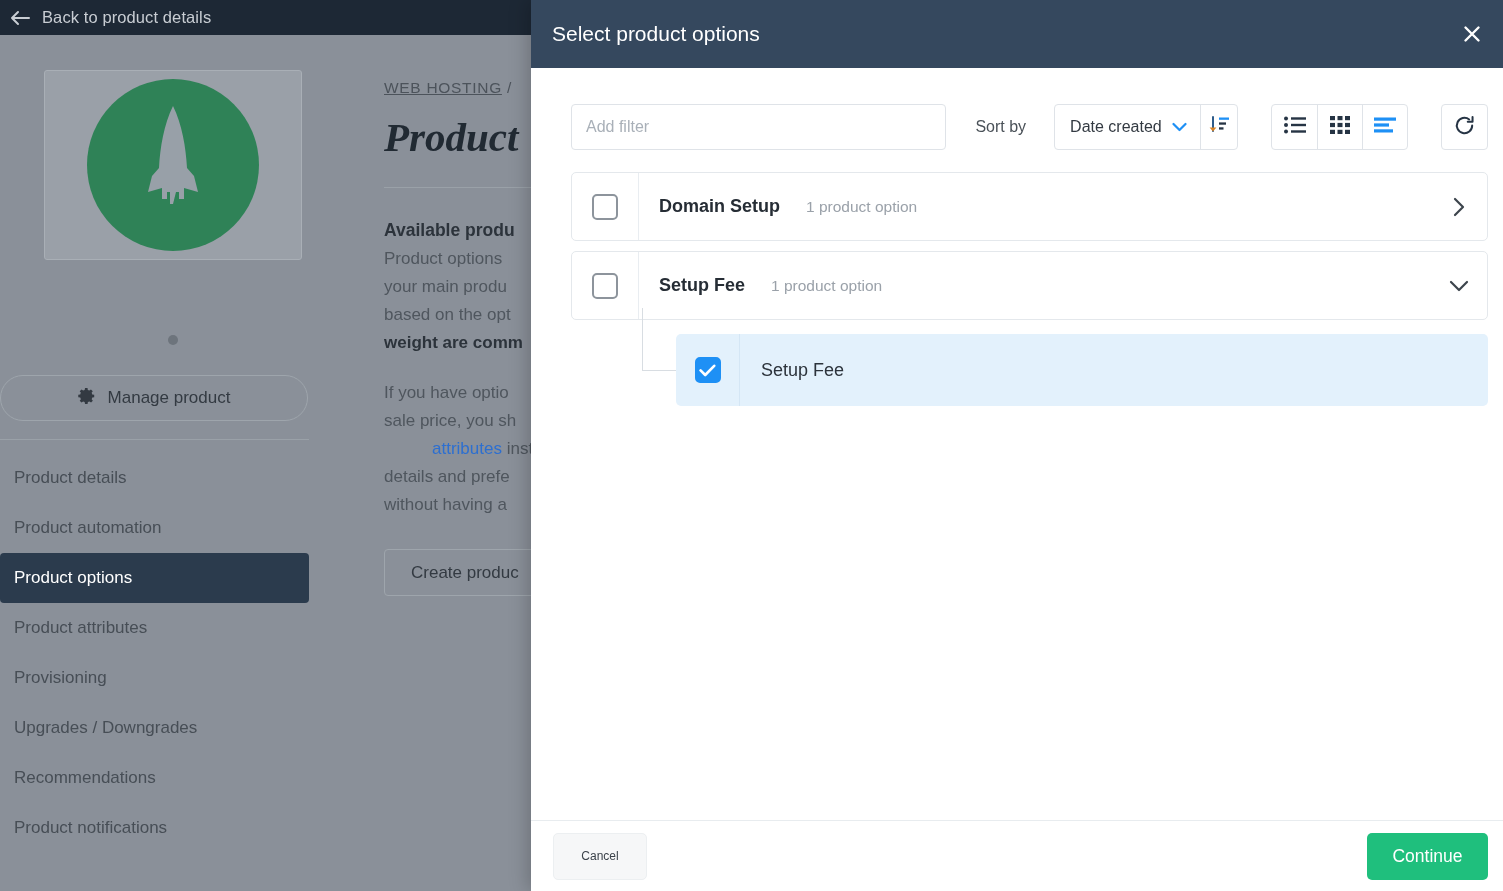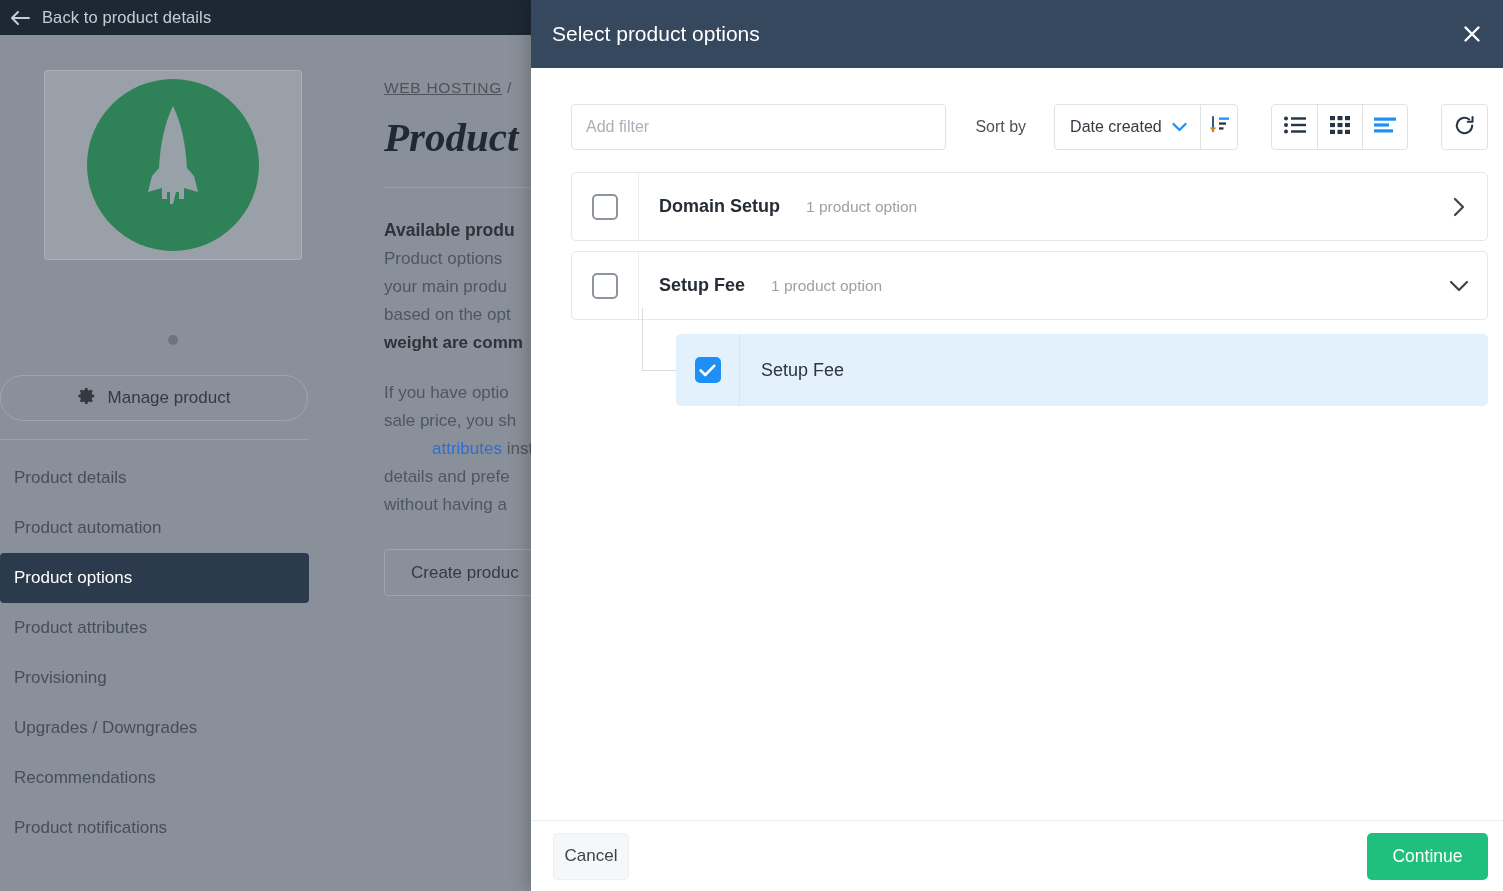--- a/index.html
+++ b/index.html
@@ -373,25 +373,25 @@
 
   
   #modal-footer {
     flex: 0 0 71px;
     border-top: 1px solid #e8ecef;
     display: flex;
     align-items: center;
     padding: 0 22px 0 22px;
   }
   #cancel-btn {
-    width: 76px; height: 47px;
+    width: 94px; height: 47px;
     background: #f6f7f8;
     border: 1px solid #eceff1;
     border-radius: 5px;
-    font-size: 17px;
+    font-size: 12px;
     color: #3b424a;
     display: flex; align-items: center; justify-content: center;
   }
   #continue-btn {
     margin-left: auto;
     width: 121px; height: 47px;
     background: #1fbf7d;
     border-radius: 5px;
     color: #fff;
     font-size: 17.5px;

